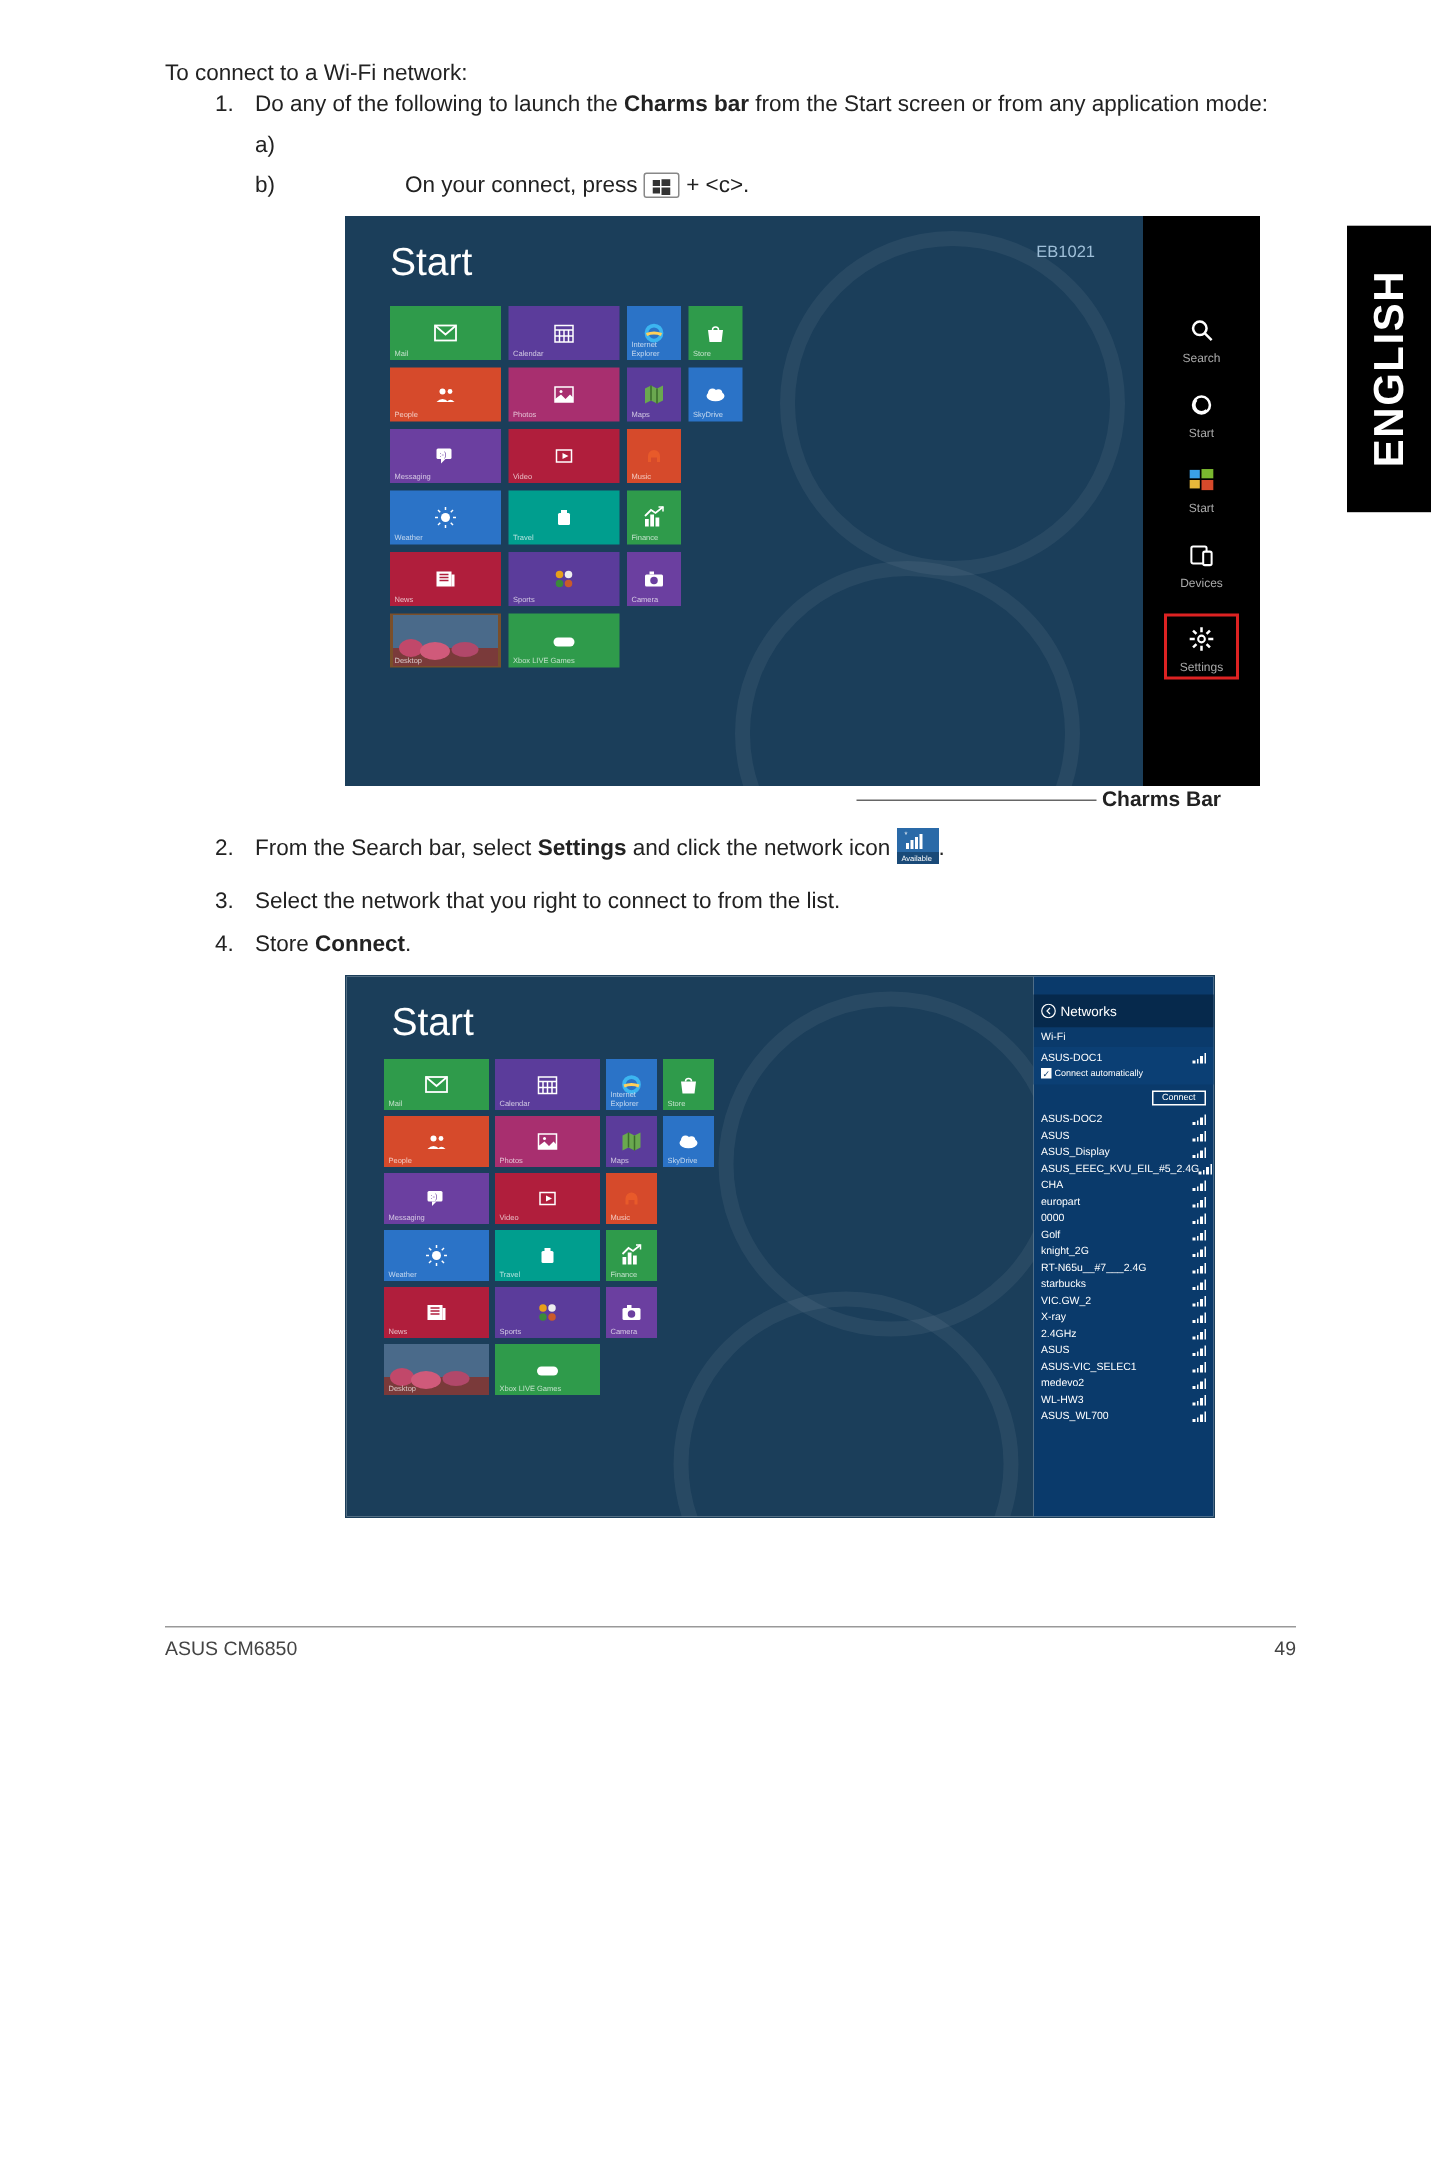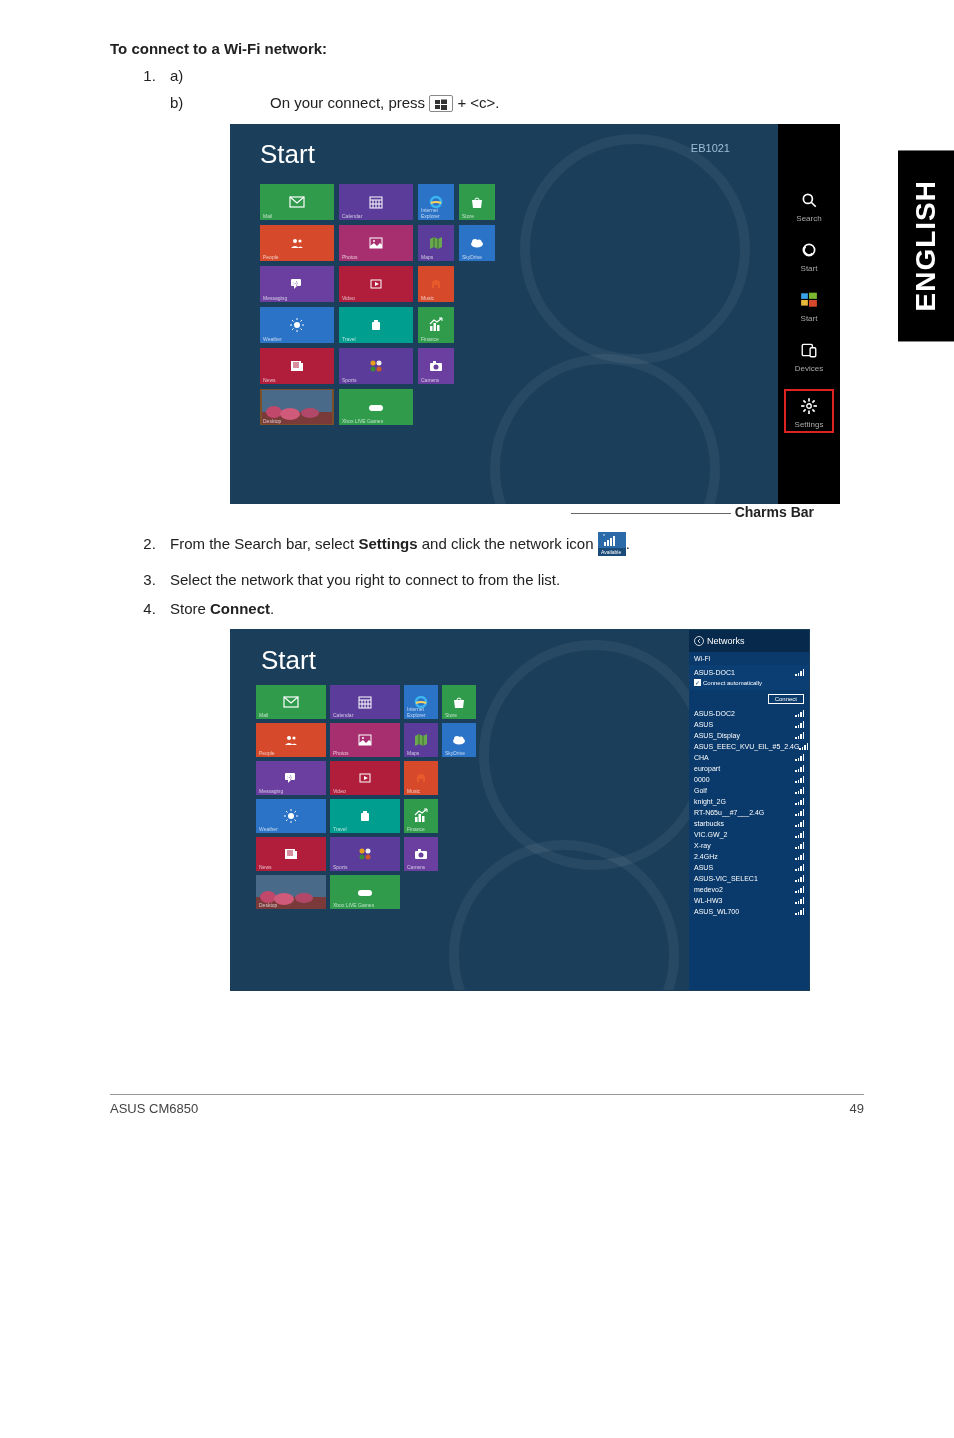--- a/index.html
+++ b/index.html
@@ -1,51 +1,51 @@
 <!DOCTYPE html>
 <html><head>
 <meta charset="utf-8">
 <style>
   * { box-sizing: border-box; margin: 0; padding: 0; }
   body { font-family: Arial, Helvetica, sans-serif; font-size: 15px; color: #222; background: #fff; width: 954px; margin: 0 auto; padding: 40px 90px 40px 110px; position: relative; }
   .side-tab { position: absolute; right: 0; top: 150px; background: #000; color: #fff; padding: 30px 12px; writing-mode: vertical-rl; transform: rotate(180deg); font-size: 28px; font-weight: bold; letter-spacing: 1px; }
-  .heading { font-weight: bold; margin-bottom: 4px; }
+  .heading { font-weight: normal; margin-bottom: 4px; }
   ol.main { list-style: decimal; padding-left: 50px; }
   ol.main > li { margin-bottom: 12px; padding-left: 10px; }
   .sublist { margin-top: 10px; }
   .subitem { display: flex; margin-bottom: 10px; }
   .sublabel { width: 100px; }
   .keycap { display: inline-block; border: 1px solid #888; border-radius: 2px; padding: 0 5px; font-size: 13px; text-align: center; }
   .keycap svg { width: 12px; height: 12px; vertical-align: middle; }
   .bold { font-weight: bold; }
   .fig { margin: 12px 0 8px 60px; }
   .caption { text-align: right; font-weight: bold; font-size: 14px; margin-right: 50px; }
   .caption-line { display:inline-block; width:160px; border-top:1px solid #666; margin-right:4px; vertical-align:middle;}
   .inline-icon { display:inline-block; vertical-align:middle; }
-  .footer { display:flex; justify-content:space-between; border-top:1px solid #999; padding-top:6px; margin-top:103px; font-size:13px; color:#444; }
+  .footer { display:flex; justify-content:space-between; border-top:1px solid #999; padding-top:6px; margin-top:72px; font-size:13px; color:#444; }
 
   
   .start1 { width: 610px; height: 380px; background:#1b3e5a; position:relative; overflow:hidden; }
   .start-word { position:absolute; left:30px; top:15px; color:#fff; font-size:26px; font-weight:300; }
   .user-badge { position:absolute; right:110px; top:18px; color:#9fbfd8; font-size:11px; }
   .tiles { position:absolute; left:30px; top:60px; display:grid; grid-template-columns: 74px 74px 36px 36px; grid-auto-rows:36px; gap:5px 5px; }
   .tile { position:relative; display:flex; align-items:center; justify-content:center; color:#fff; }
   .tile .lbl { position:absolute; left:3px; bottom:1px; font-size:5px; color:#fff; opacity:.7;}
-  .charms { position:absolute; right:0; top:0; bottom:0; width:62px; background:#000; display:flex; flex-direction:column; align-items:center; justify-content:flex-start; padding-top:65px; gap:16px; }
+  .charms { position:absolute; right:0; top:0; bottom:0; width:78px; background:#000; display:flex; flex-direction:column; align-items:center; justify-content:flex-start; padding-top:65px; gap:16px; }
   .charm { width:50px; text-align:center; color:#aaa; font-size:8px; }
   .charm .ci { width:22px; height:22px; margin:0 auto 3px; display:flex; align-items:center; justify-content:center; }
   .charm.settings-hl { border:2px solid #d22; padding:4px 2px 2px; }
   .ring { position:absolute; right:90px; top:10px; width:230px; height:230px; border:10px solid rgba(255,255,255,0.06); border-radius:50%; }
   .ring2 { position:absolute; right:120px; bottom:-80px; width:230px; height:230px; border:10px solid rgba(255,255,255,0.06); border-radius:50%; }
 
   
   .fig2wrap { width:580px; display:flex; margin-left:60px; border:1px solid #1b3e5a;}
   .start2 { flex:1; height:360px; background:#1b3e5a; position:relative; overflow:hidden; }
   .netpane { width:120px; background:#0a3a6b; color:#fff; font-size:7px; display:flex; flex-direction:column; }
-  .netpane .nh { background:#06294c; padding:6px 5px; font-size:9px; display:flex; align-items:center; gap:3px;}
+  .netpane .nh { background:#06294c; padding:6px 5px; font-size:9px; display:flex; align-items:center; gap:3px;margin-top:12px;}
   .netpane .section { padding:3px 5px; background:#0a3a6b; font-size:7px;}
   .netpane .selnet { padding:4px 5px; background:#0b3f74; }
   .netpane .chk { font-size:6px; margin-top:3px; display:flex; align-items:center; gap:2px; }
   .netpane .chk .box { width:7px; height:7px; background:#fff; color:#0a3a6b; display:inline-flex; align-items:center; justify-content:center; font-size:6px;}
   .netpane .btn { border:1px solid #fff; padding:1px 6px; font-size:6px; align-self:flex-end; margin:4px 5px; }
   .netpane .list { flex:1; overflow:hidden; }
   .netpane .row { display:flex; justify-content:space-between; align-items:center; padding:2px 5px; }
   .sig { width:9px; height:7px; position:relative; }
   .sig span { position:absolute; bottom:0; width:1.5px; background:#fff; }
   .sig span:nth-child(1){ left:0; height:2px;} .sig span:nth-child(2){ left:2.5px; height:3.5px;} .sig span:nth-child(3){ left:5px; height:5px;} .sig span:nth-child(4){ left:7.5px; height:7px;}
@@ -55,20 +55,23 @@
 </style>
 </head>
 <body>
 
 <div class="side-tab">ENGLISH</div>
 
 <p class="heading">To connect to a Wi-Fi network:</p>
 
 <ol class="main">
   <li>
+    <span>
+      <span>Do any of the following to launch the </span><span class="bold">Charms bar</span><span> from the Start screen or from any application mode:</span>
+    </span>
     <div class="sublist">
       <div class="subitem">
         <div class="sublabel">a)</div>
       </div>
       <div class="subitem">
         <div class="sublabel">b)</div>
         <div>
           <span>On your connect, press </span>
           <span class="keycap">
             <svg viewBox="0 0 12 12">

